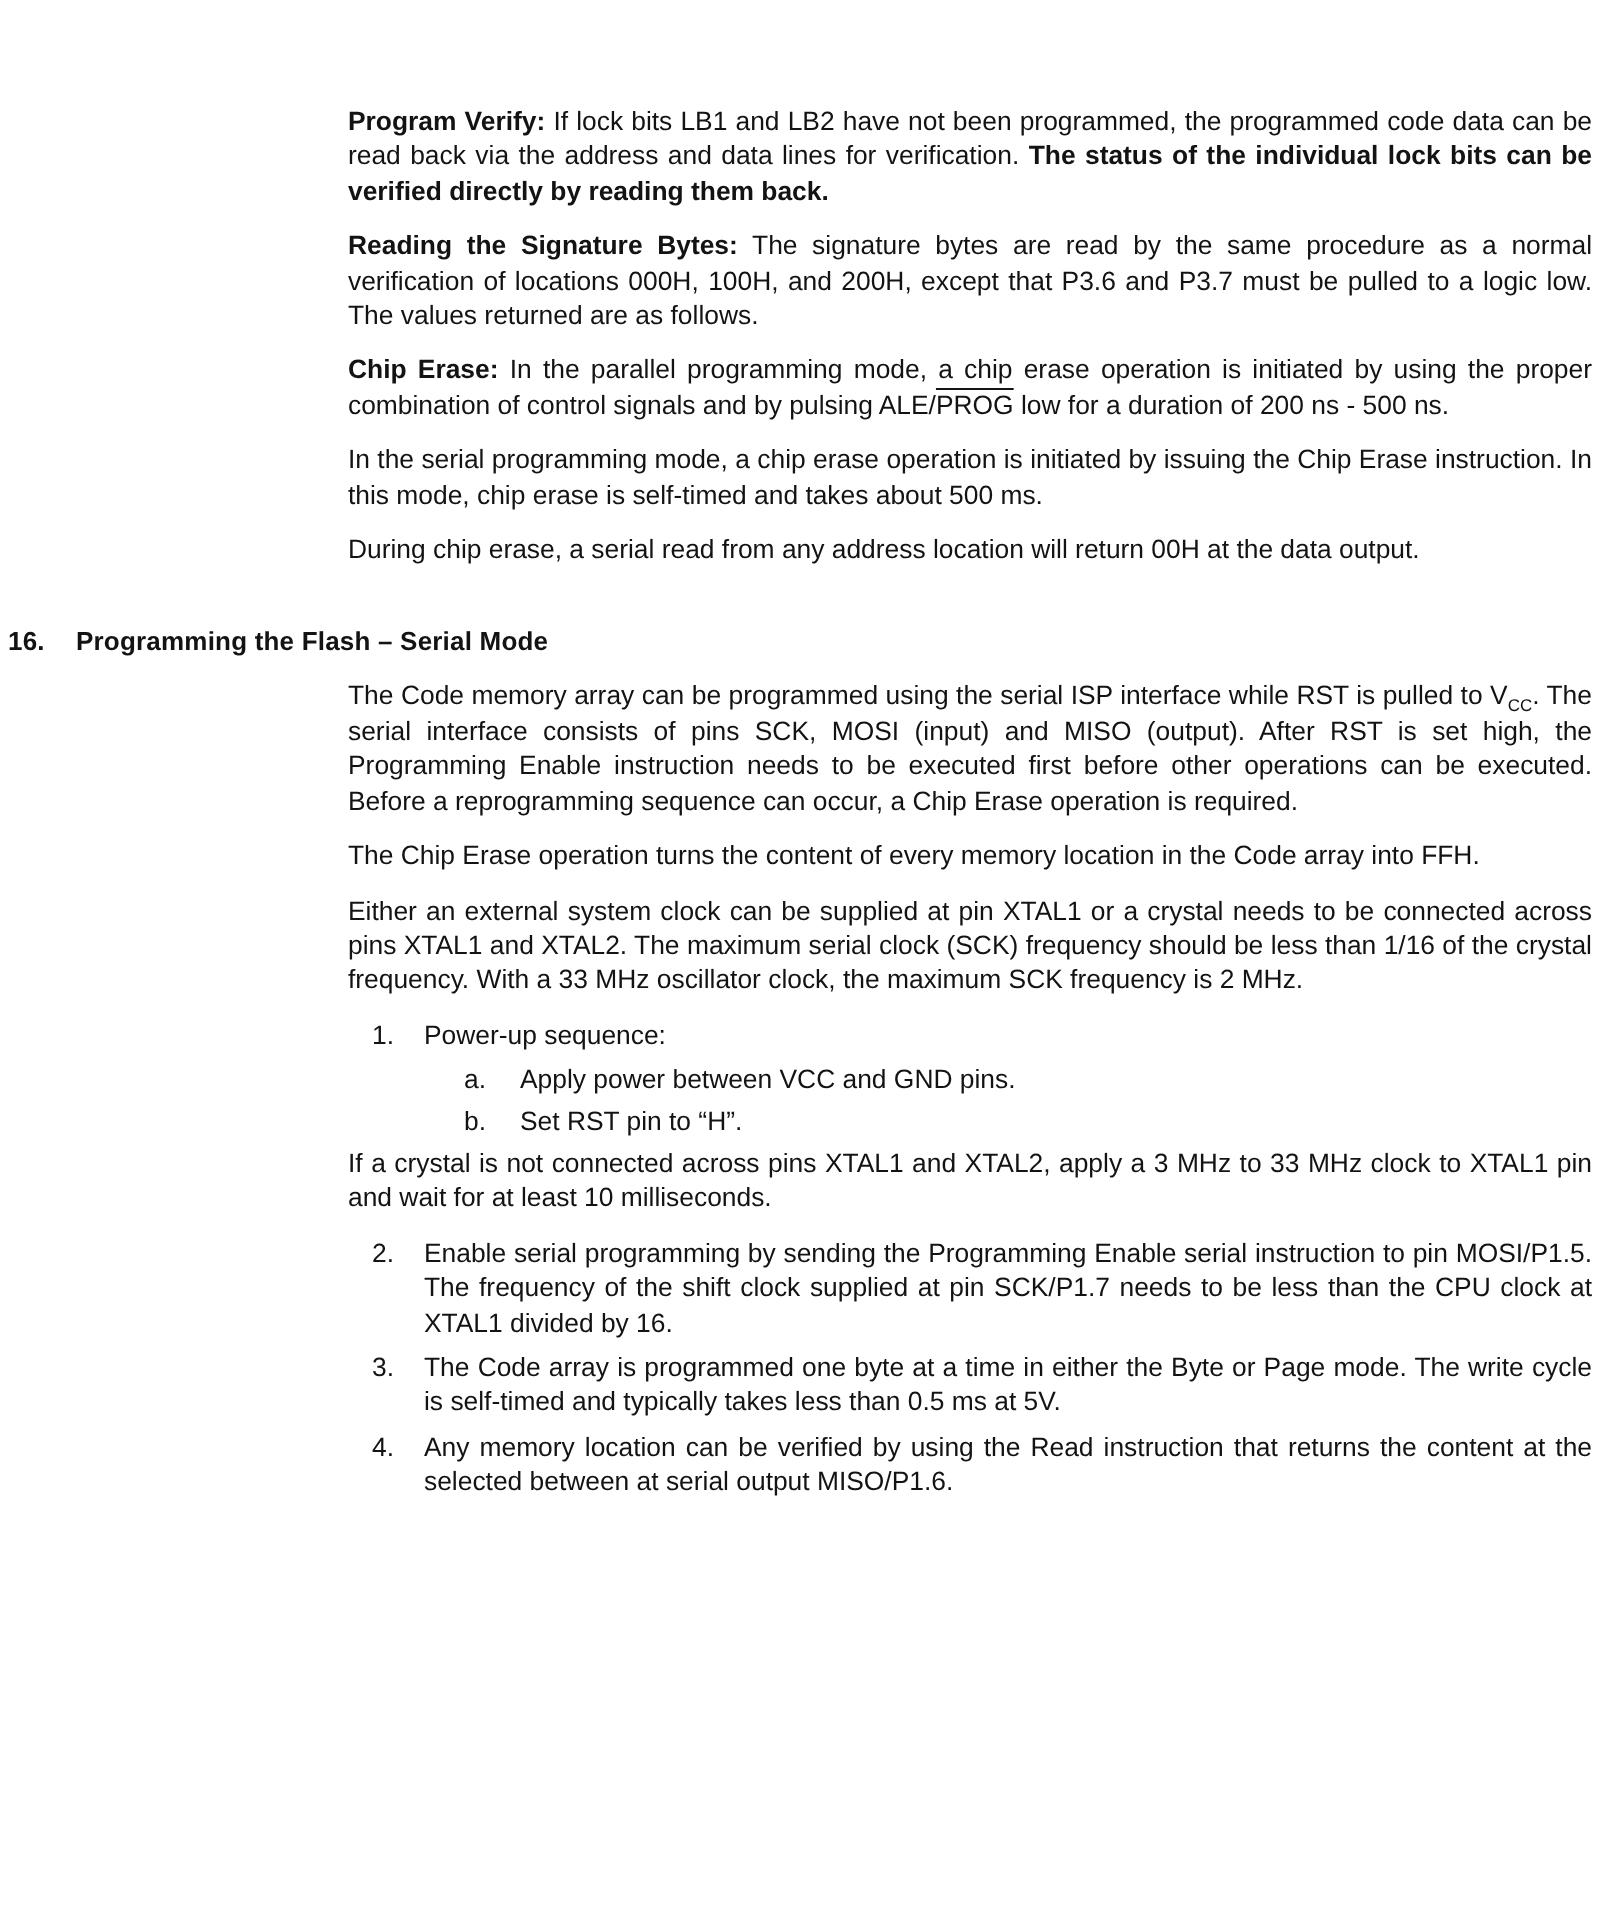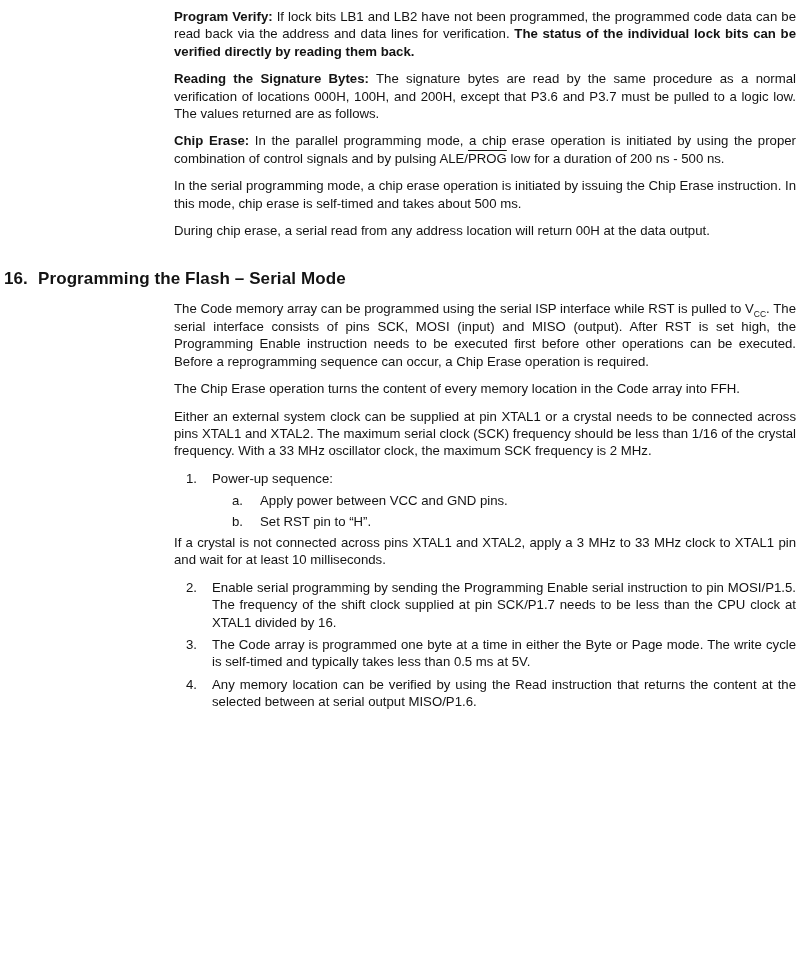--- a/index.html
+++ b/index.html
@@ -4,21 +4,21 @@
 <style>
   * { margin: 0; padding: 0; box-sizing: border-box; }
   html, body { background: #ffffff; }
   body {
     width: 801px;
     height: 955px;
     overflow: hidden;
     font-family: "Liberation Sans", sans-serif;
     color: #131313;
   }
-  .page { padding: 8px 5px 0 4px; }
+  .page { padding: 8px 5px 0 4px; margin-top: 44px; }
 
   p.para {
     margin-left: 170px;
     width: 622px;
     font-size: 13.2px;
     line-height: 17.4px;
     text-align: justify;
     margin-bottom: 10px;
   }
   p.para b { font-weight: bold; }
@@ -27,21 +27,21 @@
     margin-left: 200px;
     font-size: 13.2px;
     line-height: 17.4px;
     margin-bottom: 11px;
   }
 
   .ovl { text-decoration: overline; }
   sub.vcc { font-size: 8.5px; line-height: 0; }
 
   h2.sec {
-    font-size: 17px;
+    font-size: 13px;
     font-weight: bold;
     margin: 30px 0 11px 0;
     letter-spacing: 0.1px;
   }
   h2.sec .hnum { display: inline-block; width: 34px; }
 
   h3.sub {
     font-size: 14.5px;
     font-weight: bold;
     margin: 26px 0 9px 0;

